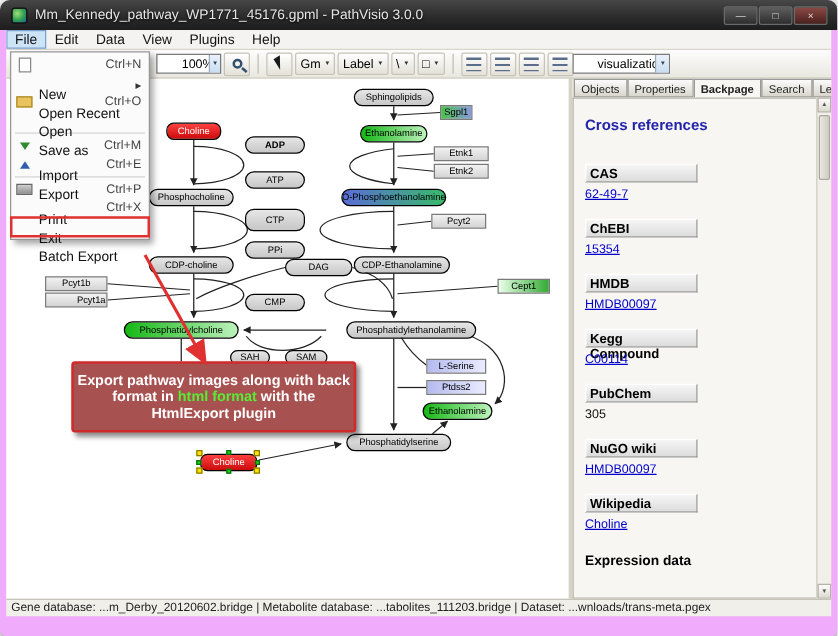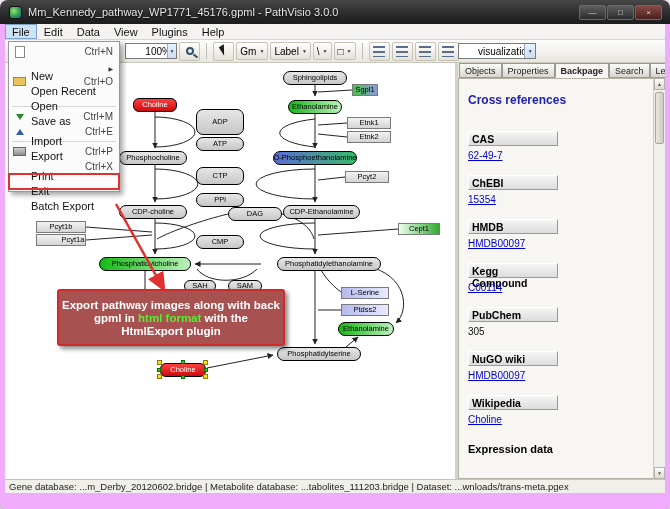--- a/index.html
+++ b/index.html
@@ -274,36 +274,36 @@
             <path d="M336,247 L313,247"></path>
             <path d="M336,229 C325,221 319,212 316,207"></path>
             <path d="M341,284 L353,274" marker-end="url(#ar)"></path>
             <path d="M362,203 C402,212 405,247 391,260" marker-end="url(#ar)"></path>
             <path d="M202,305 L268,292" marker-end="url(#ar)"></path>
           </g>
         </svg>
 
         <div class="annotation">
           <div>Export pathway images along with back</div>
-          <div><span>gpml in </span><span class="em">html format</span><span> with the</span></div>
+          <div><span>format in </span><span class="em">html format</span><span> with the</span></div>
           <div>HtmlExport plugin</div>
         </div>
       <div class="node mg" style="left: 278px; top: 8px; width: 64px; height: 14px;">
             <span>Sphingolipids</span>
           </div>
           <div class="node gene-gb" style="left: 347px; top: 21px; width: 26px; height: 12px;">
             <span>Sgpl1</span>
           </div>
           <div class="node mred" style="left: 128px; top: 35px; width: 44px; height: 14px;">
             <span>Choline</span>
           </div>
           <div class="node mgreen" style="left: 283px; top: 37px; width: 54px; height: 14px;">
             <span>Ethanolamine</span>
           </div>
-          <div class="node mg" style="left: 191px; top: 46px; width: 48px; height: 26px;">
+          <div class="node mg" style="left: 191px; top: 46px; width: 48px; height: 14px; font-weight: bold;">
             <span>ADP</span>
           </div>
           <div class="node gene" style="left: 342px; top: 54px; width: 44px; height: 12px;">
             <span>Etnk1</span>
           </div>
           <div class="node gene" style="left: 342px; top: 68px; width: 44px; height: 12px;">
             <span>Etnk2</span>
           </div>
           <div class="node mg" style="left: 191px; top: 74px; width: 48px; height: 14px;">
             <span>ATP</span>

